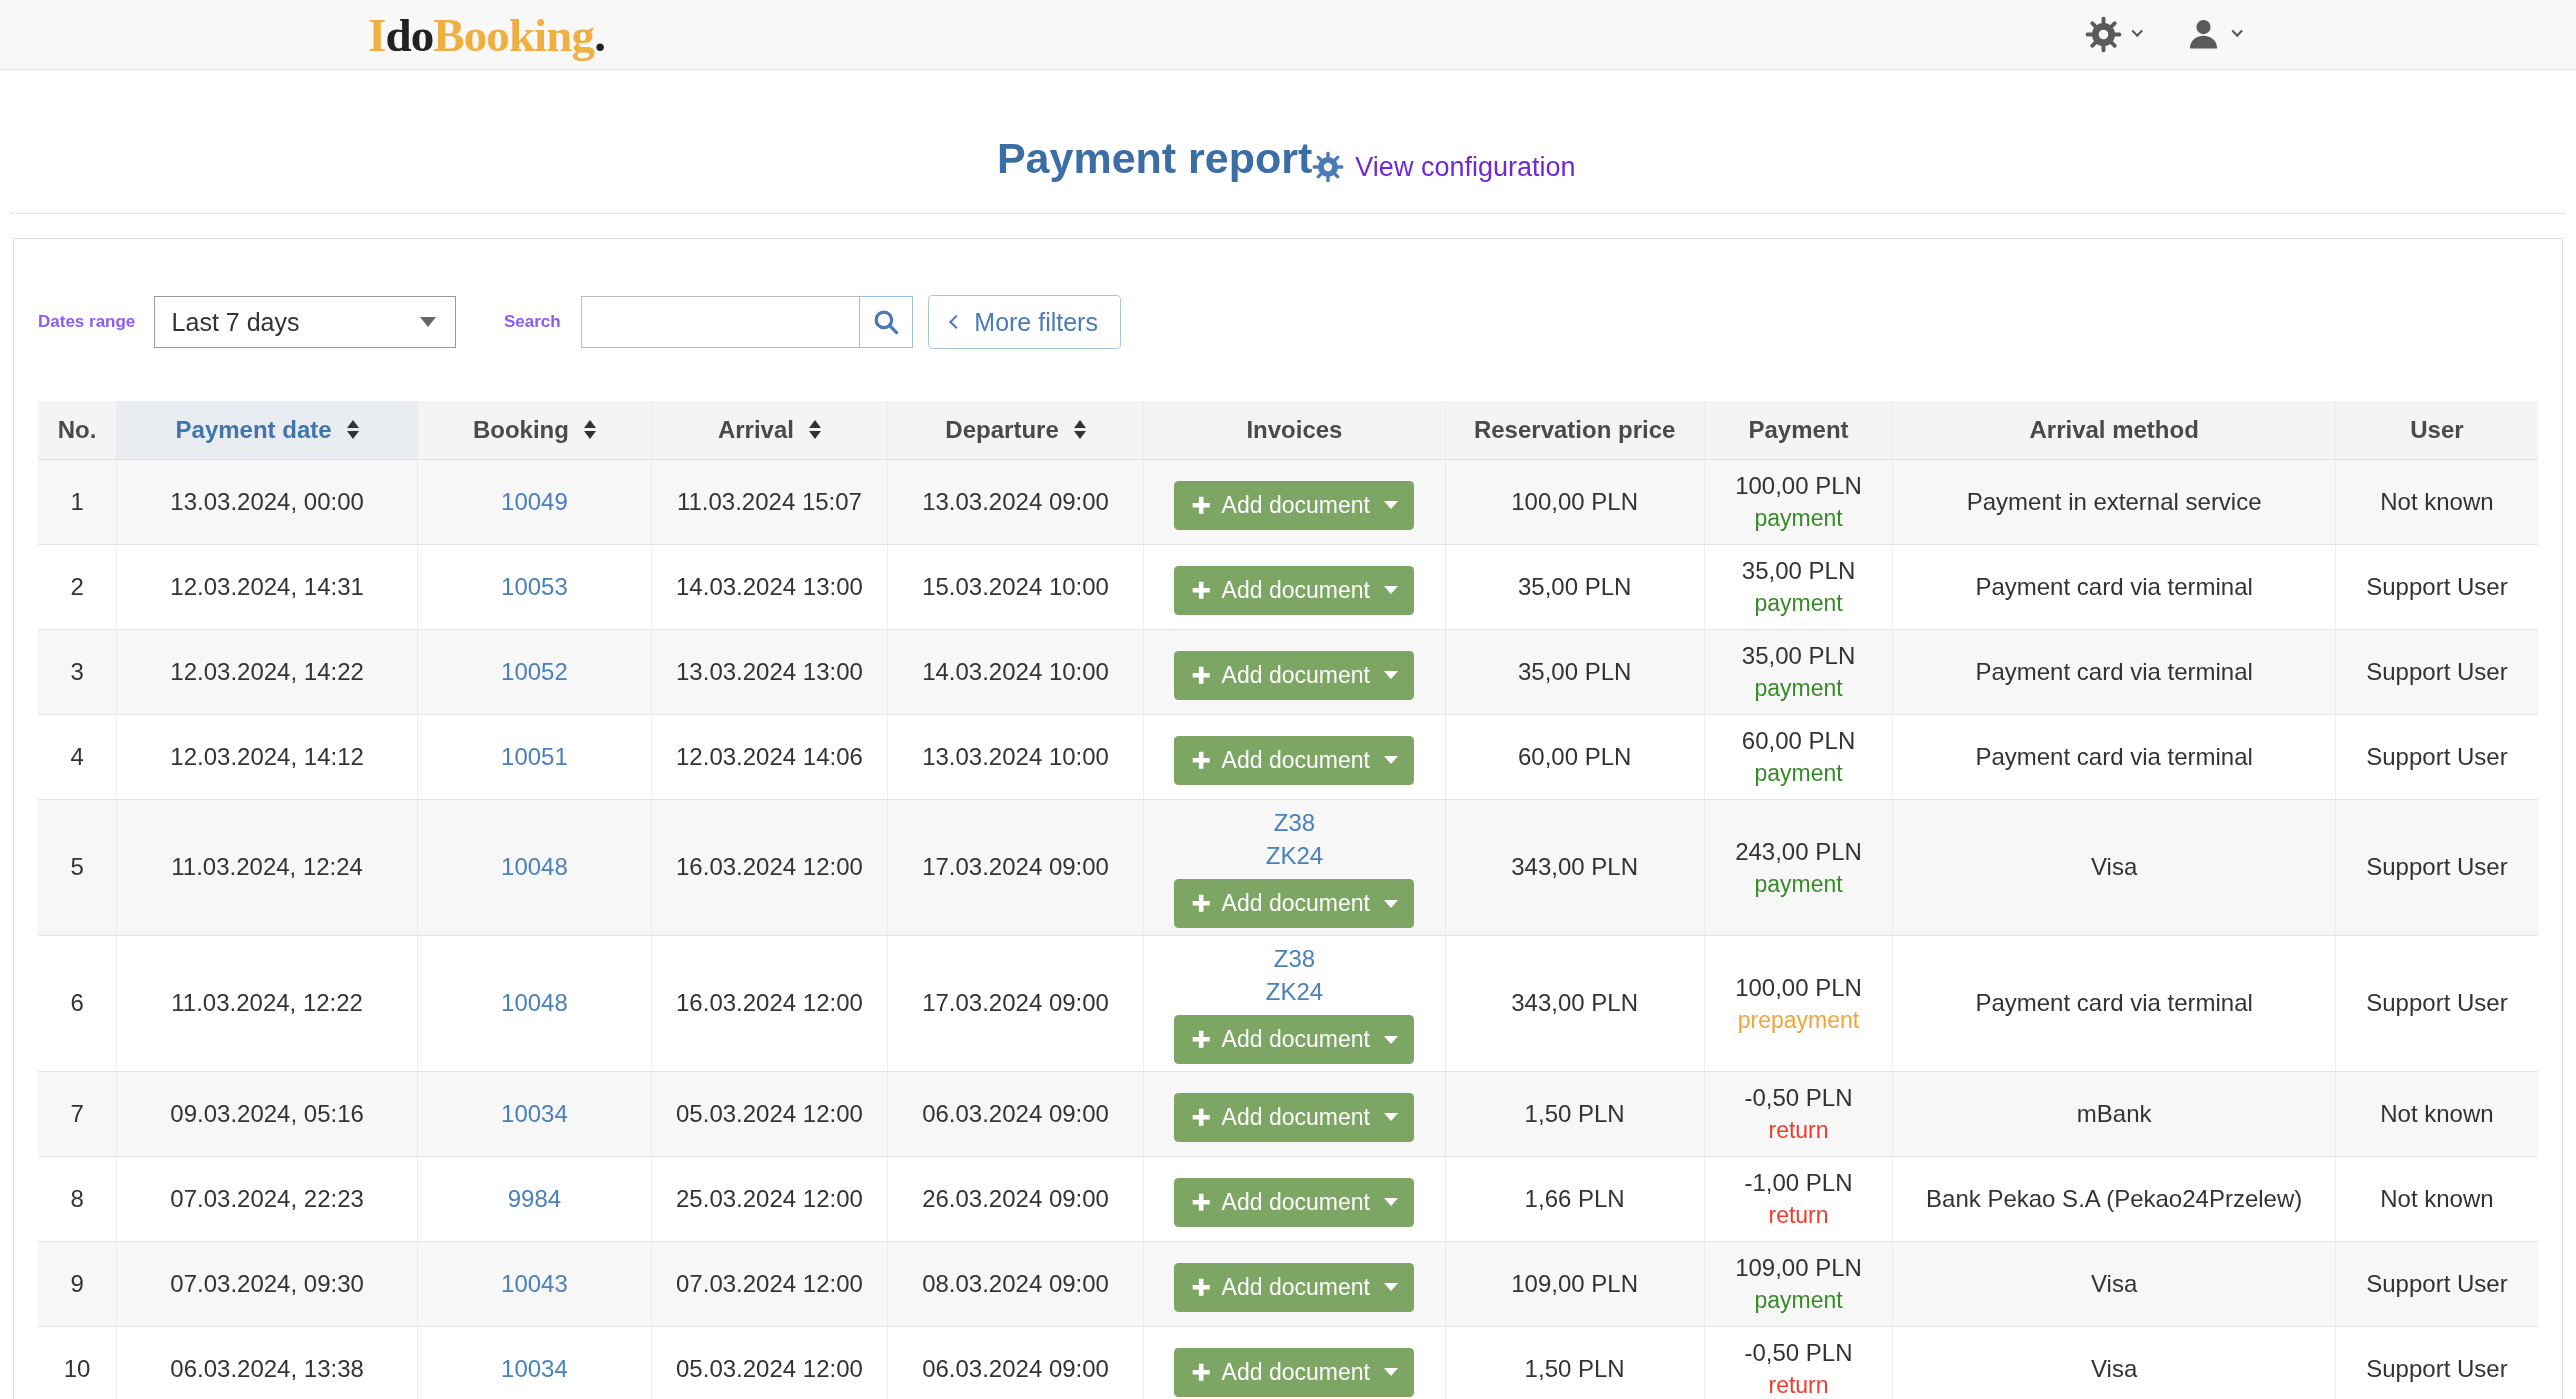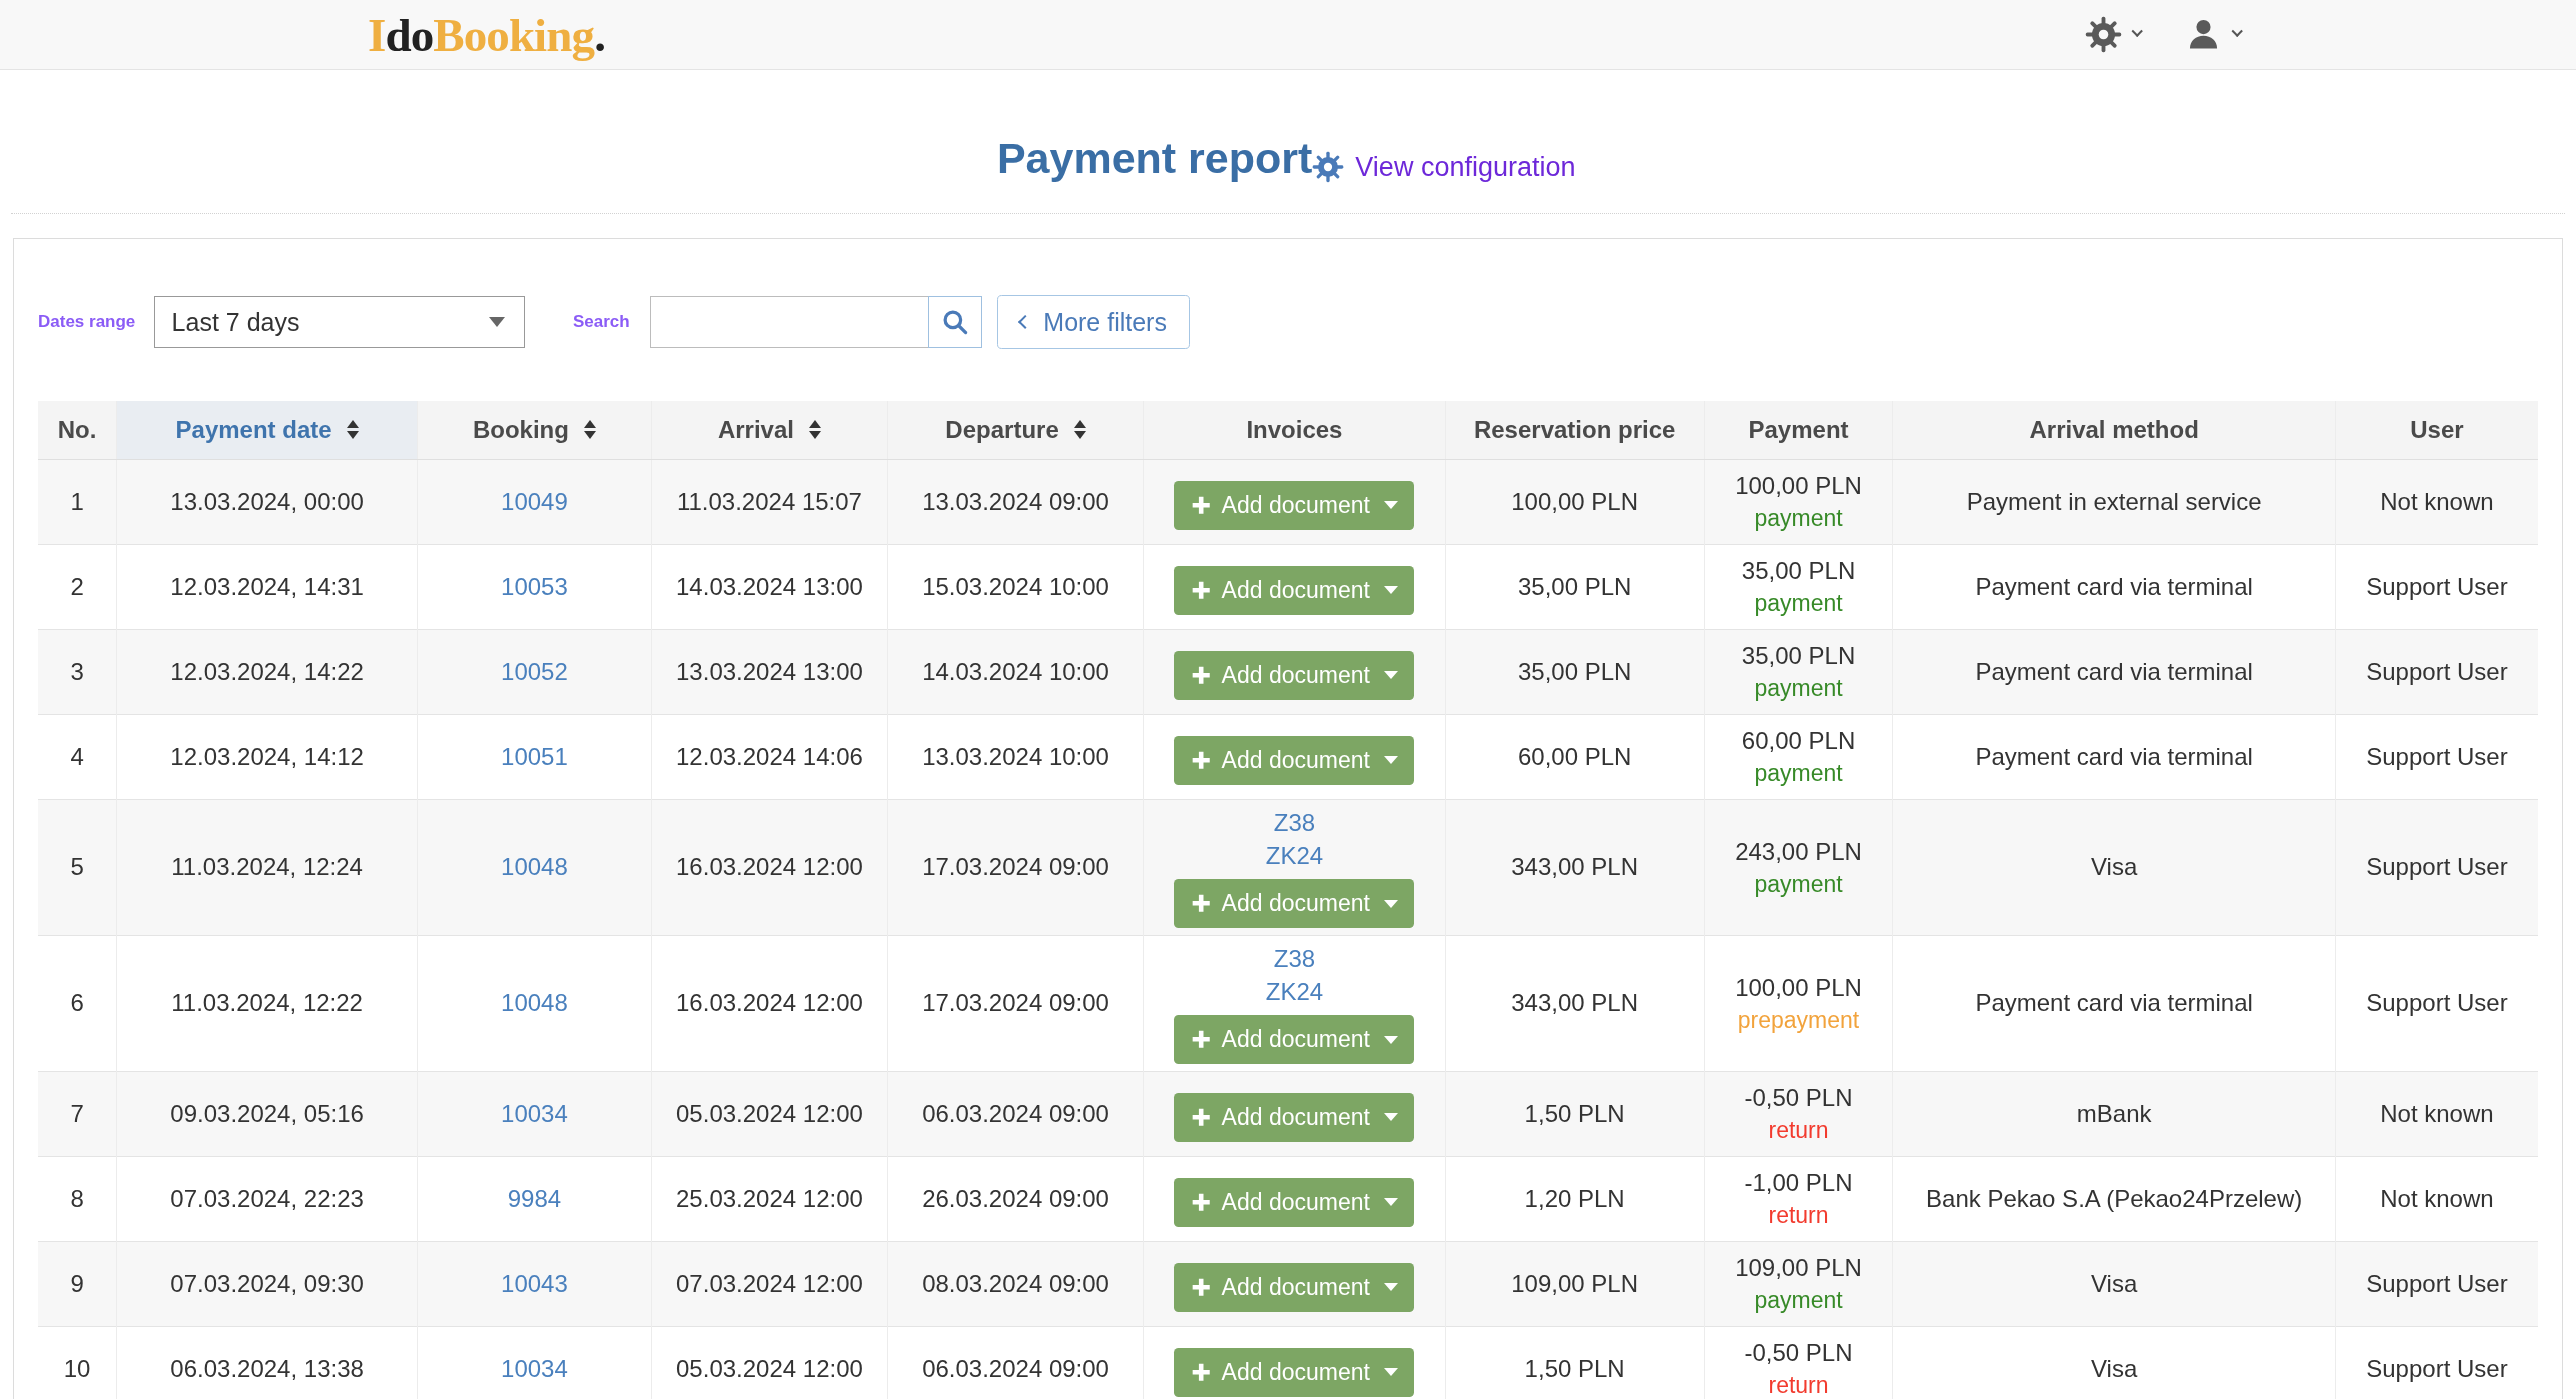--- a/index.html
+++ b/index.html
@@ -30,21 +30,21 @@
   .view-config svg { width: 32px; height: 32px; }
   .header-sep { margin: 30px 11px 0 11px; border-bottom: 1.9px dotted #d2d2d2; }
 
   
   .panel { margin: 24px 13px 0 13px; border: 0.9px solid #dcdcdc; padding: 56px 24px 0 24px;
     height: 1347px; background: #fff; }
 
   
   .filters-row { display: flex; align-items: center; }
   .flt-label { font-size: 17px; font-weight: 700; color: #8b5cf6; }
-  .select { width: 371px; height: 52px; border: 0.9px solid #999; background: #fff;
+  .select { width: 302px; height: 52px; border: 0.9px solid #999; background: #fff;
     display: flex; align-items: center; justify-content: space-between;
     padding: 0 18.6px 0 16.7px; margin-left: 18.6px; font-size: 25px; cursor: pointer; }
   .sel-caret { width: 0; height: 0; border-left: 8.4px solid transparent;
     border-right: 8.4px solid transparent; border-top: 10.2px solid #666; }
   .search-label { margin-left: 48px; }
   .search-group { display: flex; margin-left: 20.4px; }
   .search-group input { width: 279px; height: 52px; border: 0.9px solid #bcbcbc;
     font-size: 25px; padding: 0 13px; outline: none; }
   .search-btn { width: 54px; height: 52px; background: #fff; border: 0.9px solid #9fc0e0;
     margin-left: -0.9px; display: flex; align-items: center; justify-content: center; cursor: pointer; }
@@ -388,21 +388,21 @@
           <td><a class="lnk">9984</a></td>
           <td>25.03.2024 12:00</td>
           <td>26.03.2024 09:00</td>
           <td class="invcell"><button class="btn-add">
               <svg class="plus" viewBox="0 0 16 16">
                 <path fill="#fff" d="M6.2 1.3h3.6v4.9h4.9v3.6H9.8v4.9H6.2V9.8H1.3V6.2h4.9z"></path>
               </svg>
               <span>Add document</span>
               <span class="caret"></span>
             </button></td>
-          <td>1,20 PLN</td>
+          <td>1,66 PLN</td>
           <td>
             <div class="pay-amount">-1,00 PLN</div>
             <div class="st st-return">return</div>
           </td>
           <td>Bank Pekao S.A (Pekao24Przelew)</td>
           <td>Not known</td>
         </tr>
         <tr class="striped">
           <td>9</td>
           <td>07.03.2024, 09:30</td>

